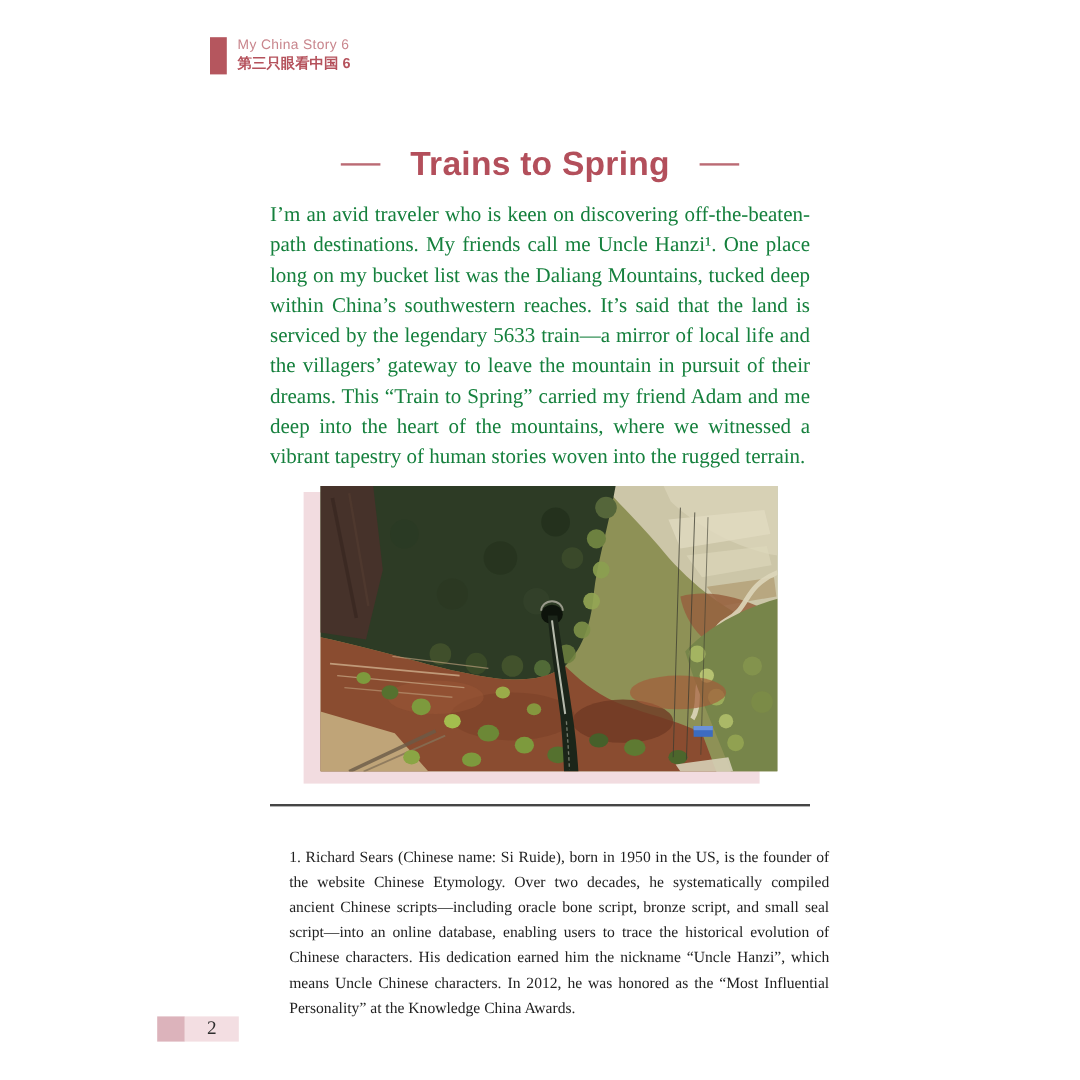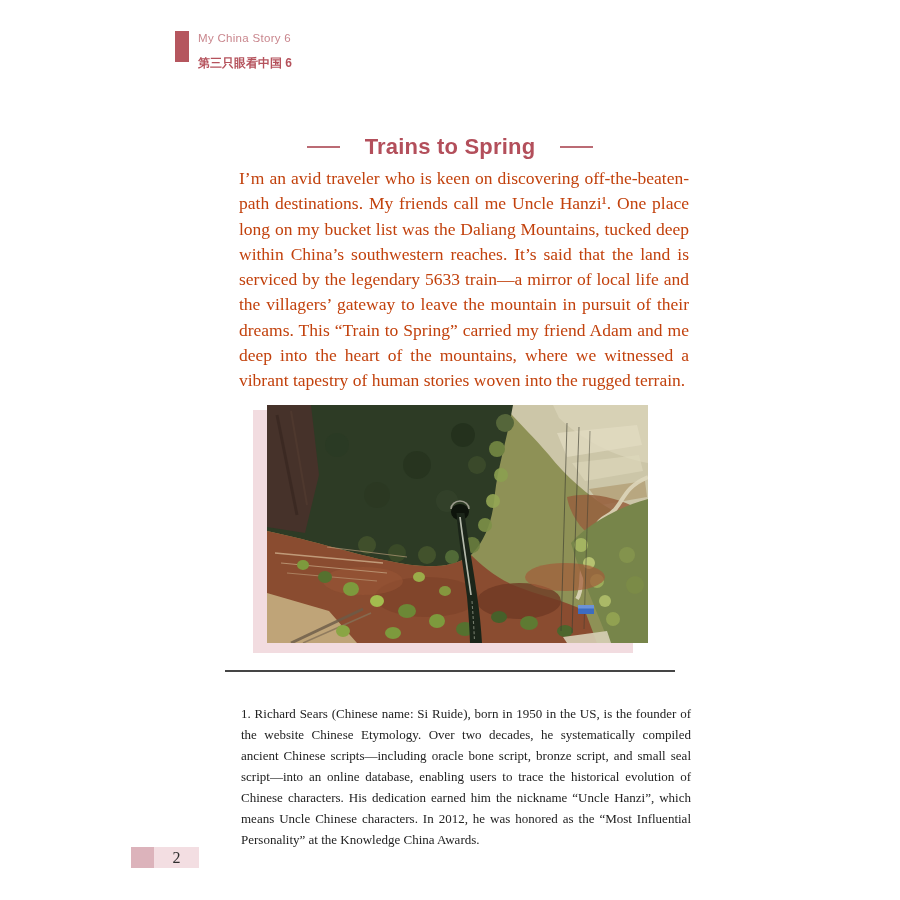--- a/index.html
+++ b/index.html
@@ -4,30 +4,30 @@
 <style>
   html,body{margin:0;padding:0;background:#ffffff;}
   .page{position:relative;width:900px;height:900px;background:#ffffff;overflow:hidden;
         font-family:"Liberation Serif", serif;}
 
   
   .hdr{position:absolute;left:175px;top:31px;display:flex;align-items:flex-start;}
   .hdr-block{width:14px;height:31px;background:#b5565e;}
   .hdr-text{margin-left:9px;line-height:1.25;}
   .hdr-en{font-family:"Liberation Sans",sans-serif;font-size:11.5px;color:#c9868d;letter-spacing:.3px;}
-  .hdr-cn{font-family:"Liberation Sans",sans-serif;font-size:12px;font-weight:bold;color:#b5525c;margin-top:11px;}
+  .hdr-cn{font-family:"Liberation Sans",sans-serif;font-size:12px;font-weight:bold;color:#b5525c;margin-top:1px;}
 
   
   .title-row{position:absolute;left:225px;top:117px;width:450px;display:flex;align-items:center;justify-content:center;}
   .title-dash{width:33px;height:2px;background:#bb6b74;}
-  .title-text{font-family:"Liberation Sans",sans-serif;font-weight:bold;font-size:22px;color:#b34f5b;margin:17px 25px;letter-spacing:.2px;}
+  .title-text{font-family:"Liberation Sans",sans-serif;font-weight:bold;font-size:28px;color:#b34f5b;margin:4px 25px;letter-spacing:.2px;}
 
   
-  .body-par{position:absolute;left:239px;top:166px;width:450px;margin:0;
-            font-size:17.5px;line-height:25.3px;color:#c2410c;text-align:justify;}
+  .body-par{position:absolute;left:225px;top:166px;width:450px;margin:0;
+            font-size:17.5px;line-height:25.3px;color:#15803d;text-align:justify;}
 
   
   .figure{position:absolute;left:253px;top:400px;width:395px;height:253px;margin:0;}
   .photo-backdrop{position:absolute;left:0;top:10px;width:380px;height:243px;background:#f2dce0;}
   .photo{position:absolute;left:14px;top:5px;width:381px;height:238px;display:block;}
 
   
   .fn-divider{position:absolute;left:225px;top:670px;width:450px;height:2px;background:#454545;}
   .footnote{position:absolute;left:225px;top:687px;width:450px;margin:16px;
             font-size:13px;line-height:21px;color:#222222;text-align:justify;}

